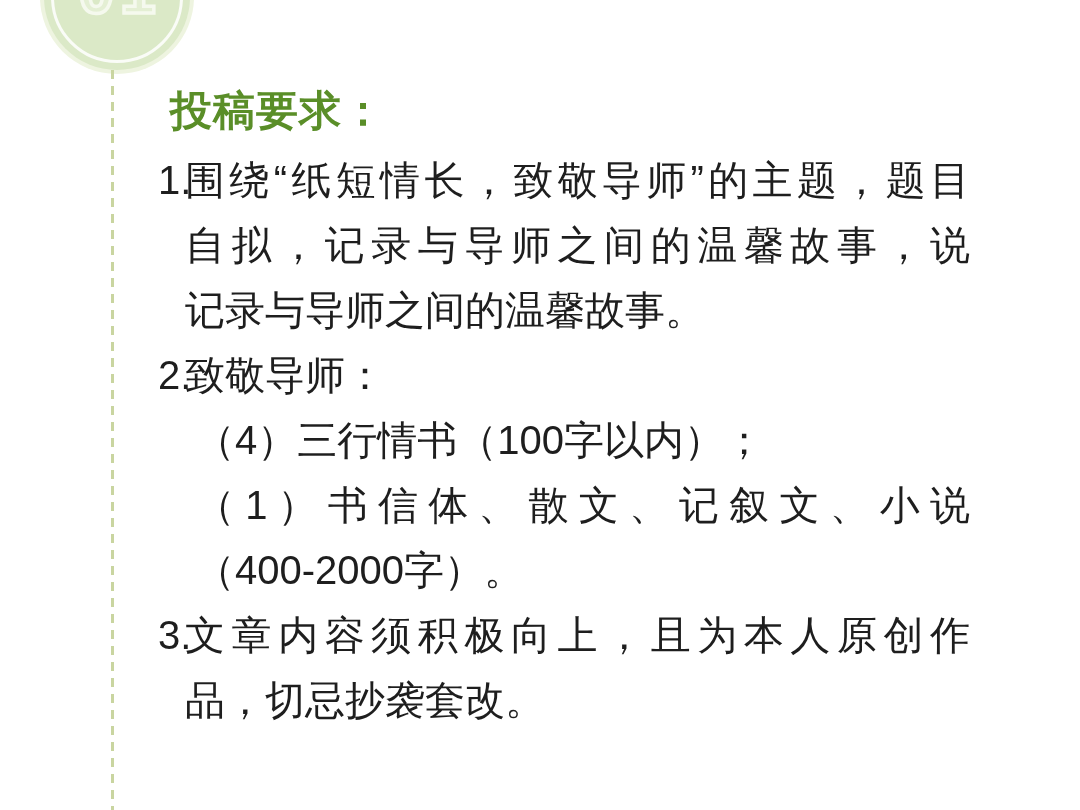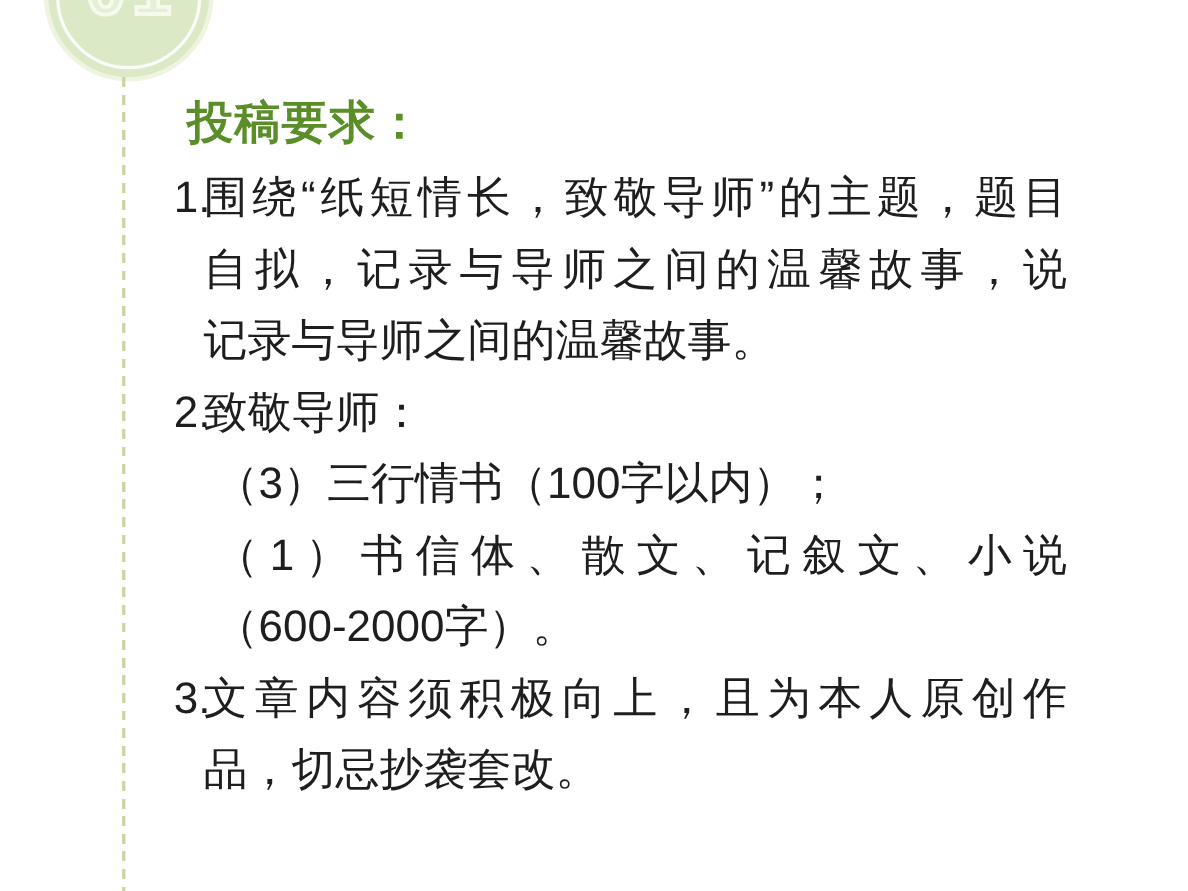--- a/index.html
+++ b/index.html
@@ -128,23 +128,23 @@
       <span class="num">1.</span>
       <div class="line fill">围绕“纸短情长，致敬导师”的主题，题目</div>
       <div class="line fill">自拟，记录与导师之间的温馨故事，说</div>
       <div class="line">记录与导师之间的温馨故事。</div>
     </div>
 
     <div class="item">
       <span class="num">2.</span>
       <div class="line">致敬导师：</div>
       <div class="sub">
-        <div class="line">（3）三行情书（100字以内）；</div>
+        <div class="line">（4）三行情书（100字以内）；</div>
         <div class="line fill">（1）书信体、散文、记叙文、小说</div>
-        <div class="line">（600-2000字）。</div>
+        <div class="line">（400-2000字）。</div>
       </div>
     </div>
 
     <div class="item">
       <span class="num">3.</span>
       <div class="line fill">文章内容须积极向上，且为本人原创作</div>
       <div class="line">品，切忌抄袭套改。</div>
     </div>
 
   </div>

